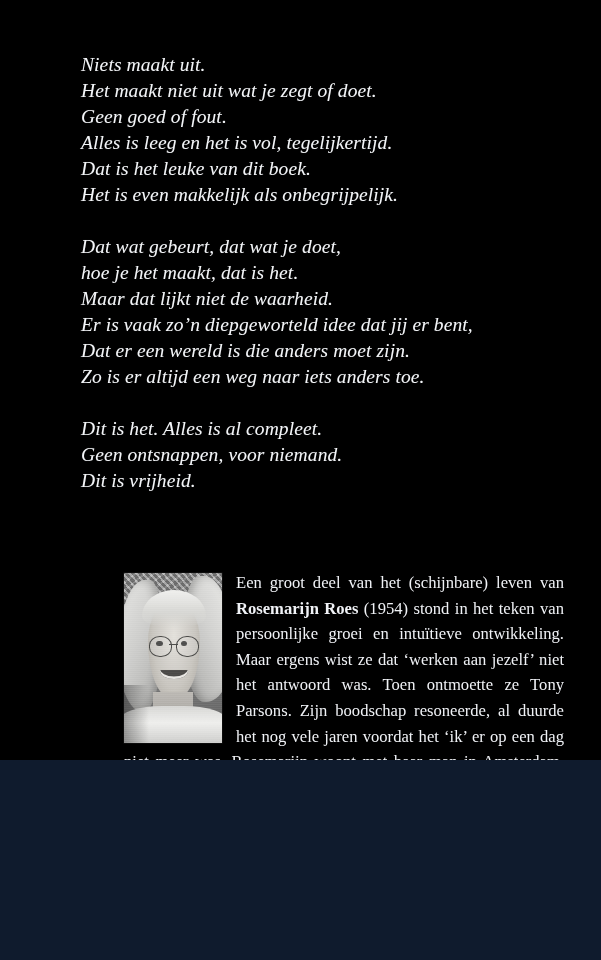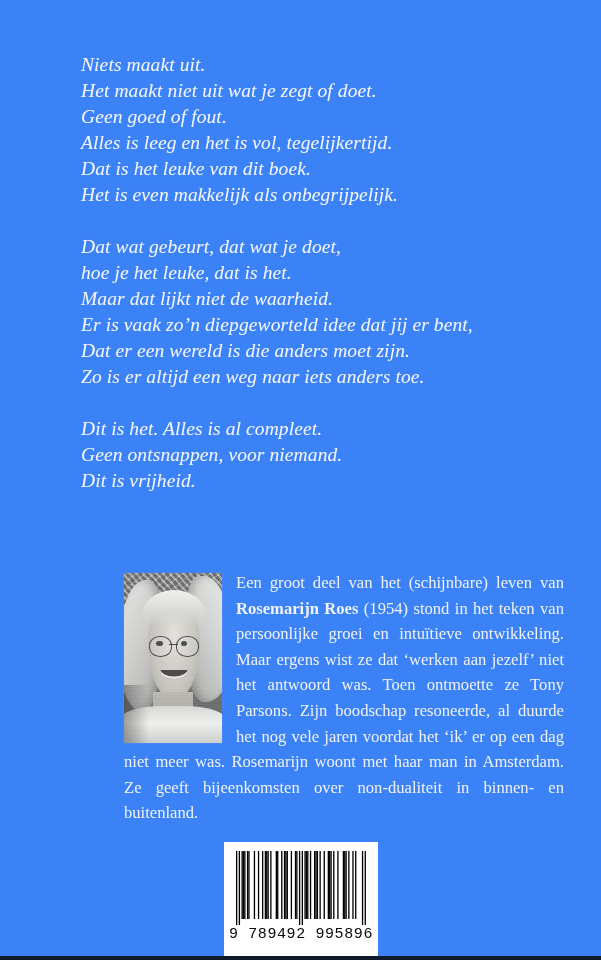--- a/index.html
+++ b/index.html
@@ -3,22 +3,22 @@
 <meta charset="utf-8">
 <style>
   html, body {
     margin: 0;
     padding: 0;
     background: #0f1b2d;
   }
   #cover {
     position: relative;
     width: 601px;
-    height: 956px;
-    background: #3b82f6;
+    height: 760px;
+    background: #000000;
     overflow: hidden;
     font-family: "Liberation Serif", "DejaVu Serif", serif;
     color: #f2f4f7;
   }
 
   
   #poem {
     position: absolute;
     left: 81px;
     top: 52px;
@@ -188,21 +188,21 @@
       <div class="stanza">
         <div class="poem-line">Niets maakt uit.</div>
         <div class="poem-line">Het maakt niet uit wat je zegt of doet.</div>
         <div class="poem-line">Geen goed of fout.</div>
         <div class="poem-line">Alles is leeg en het is vol, tegelijkertijd.</div>
         <div class="poem-line">Dat is het leuke van dit boek.</div>
         <div class="poem-line">Het is even makkelijk als onbegrijpelijk.</div>
       </div>
       <div class="stanza">
         <div class="poem-line">Dat wat gebeurt, dat wat je doet,</div>
-        <div class="poem-line">hoe je het leuke, dat is het.</div>
+        <div class="poem-line">hoe je het maakt, dat is het.</div>
         <div class="poem-line">Maar dat lijkt niet de waarheid.</div>
         <div class="poem-line">Er is vaak zo’n diepgeworteld idee dat jij er bent,</div>
         <div class="poem-line">Dat er een wereld is die anders moet zijn.</div>
         <div class="poem-line">Zo is er altijd een weg naar iets anders toe.</div>
       </div>
       <div class="stanza">
         <div class="poem-line">Dit is het. Alles is al compleet.</div>
         <div class="poem-line">Geen ontsnappen, voor niemand.</div>
         <div class="poem-line">Dit is vrijheid.</div>
       </div>

